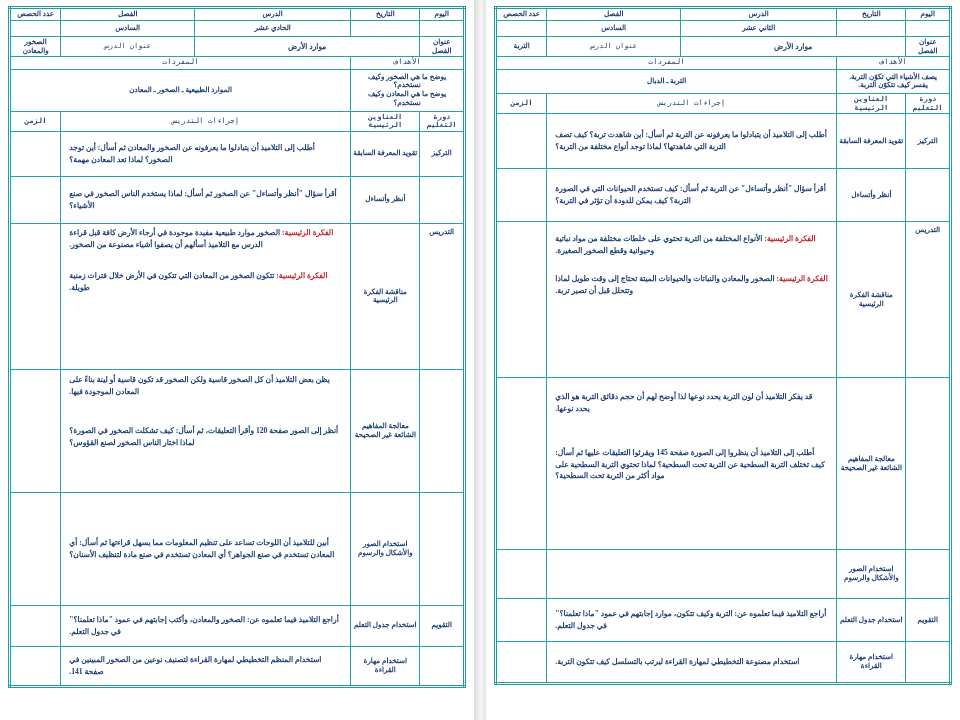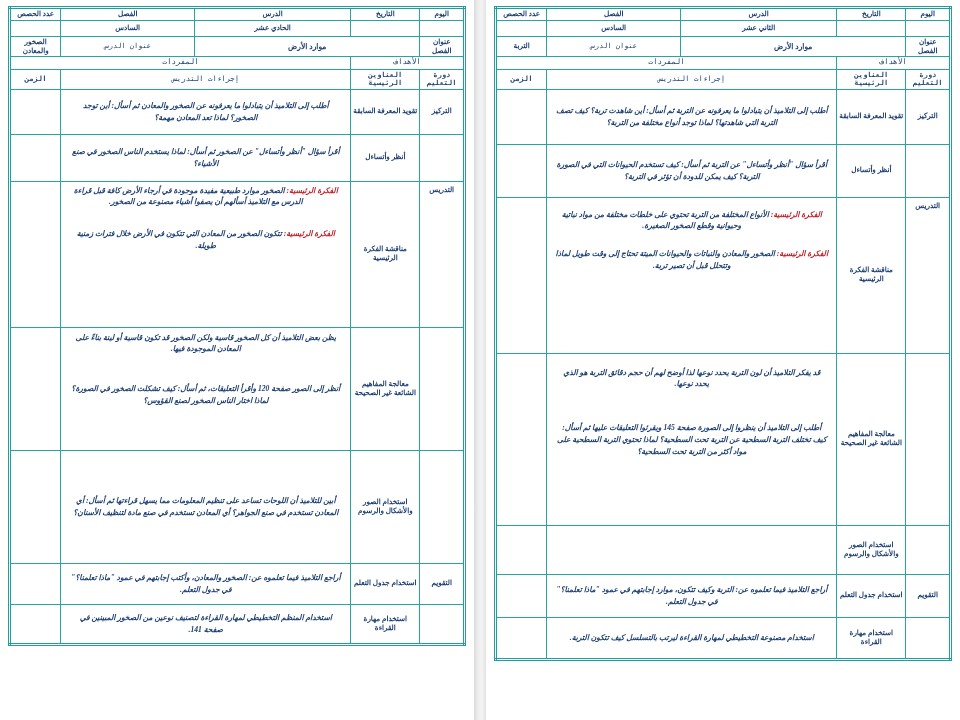--- a/index.html
+++ b/index.html
@@ -57,24 +57,23 @@
   .hdr-value{ color:#1d3f73; font-weight:bold; font-size:7.4px;}
   .red{ color:#c0232b; font-weight:bold;}
   .darkred{ color:#9e2b2b; font-weight:bold;font-family:Liberation Mono, monospace;}
   .green{ color:#1a6b3c; font-weight:bold; font-size:6.4px; line-height:1.25;}
   .sectlabel{ color:#c0232b; font-weight:bold; font-size:7.2px;}
   .body-text{
     color:#1d3f73;
     font-weight:bold;
     font-size:7.6px;
     line-height:1.55;
-    text-align:center;
+    text-align:left;
     padding:3px 6px;
     display:block;
-    font-style:italic;
   }
   .body-text .red{ color:#c0232b; }
   .spacer-gap{ height:10px; display:block; }
   td.proc{ text-align:center; }
   .col-day{width:40px;}
   .col-date{width:62px;}
   .col-lesson{width:140px;}
   .col-chapter{width:120px;}
   .col-sessions{width:46px;}
   .two-line{line-height:1.2;}
@@ -110,20 +109,25 @@
         </tr>
         <tr>
           <td class="hdr-label two-line">عنوان الفصل</td>
           <td colspan="2" class="red" style="font-size:7.6px">موارد الأرض</td>
           <td class="darkred" style="font-weight:normal;font-size:7px">عنوان الدرس</td>
           <td class="red">التربة</td>
         </tr>
         <tr>
           <td colspan="2" class="darkred" style="font-weight:normal;font-size:7.6px">الأهداف</td>
           <td colspan="3" class="darkred" style="font-weight:normal;font-size:7.6px">المفردات</td>
+        </tr>
+        <tr>
+          <td colspan="2" class="green" style="white-space:pre-line;padding:3px 4px">يصف الأشياء التي تكوّن التربة.
+يفسر كيف تتكوّن التربة.</td>
+          <td colspan="3" class="green">التربة ـ الدبال</td>
         </tr>
         <tr>
           <td class="darkred two-line" style="font-size:7px">دورة التعليم</td>
           <td class="darkred" style="font-size:7px">العناوين الرئيسية</td>
           <td colspan="2" class="darkred" style="font-weight:normal;font-size:7.4px">إجراءات التدريس</td>
           <td class="darkred" style="font-size:7.2px">الزمن</td>
         </tr>
 
         <tr>
           <td class="sectlabel" style="height:52px">التركيز</td>
@@ -231,20 +235,25 @@
           <td class="hdr-label two-line">عنوان الفصل</td>
           <td colspan="2" class="red" style="font-size:7.6px">موارد الأرض</td>
           <td class="darkred" style="font-weight:normal;font-size:7px">عنوان الدرس</td>
           <td class="red">الصخور والمعادن</td>
         </tr>
         <tr>
           <td colspan="2" class="darkred" style="font-weight:normal;font-size:7.6px">الأهداف</td>
           <td colspan="3" class="darkred" style="font-weight:normal;font-size:7.6px">المفردات</td>
         </tr>
         <tr>
+          <td colspan="2" class="green" style="white-space:pre-line;padding:3px 4px">يوضح ما هي الصخور وكيف نستخدم؟
+يوضح ما هي المعادن وكيف نستخدم؟</td>
+          <td colspan="3" class="green">الموارد الطبيعية ـ الصخور ـ المعادن</td>
+        </tr>
+        <tr>
           <td class="darkred two-line" style="font-size:7px">دورة التعليم</td>
           <td class="darkred" style="font-size:7px">العناوين الرئيسية</td>
           <td colspan="2" class="darkred" style="font-weight:normal;font-size:7.4px">إجراءات التدريس</td>
           <td class="darkred" style="font-size:7.2px">الزمن</td>
         </tr>
 
         <tr>
           <td class="sectlabel" style="height:42px">التركيز</td>
           <td class="green">تقويد المعرفة السابقة</td>
           <td colspan="2" class="proc">

